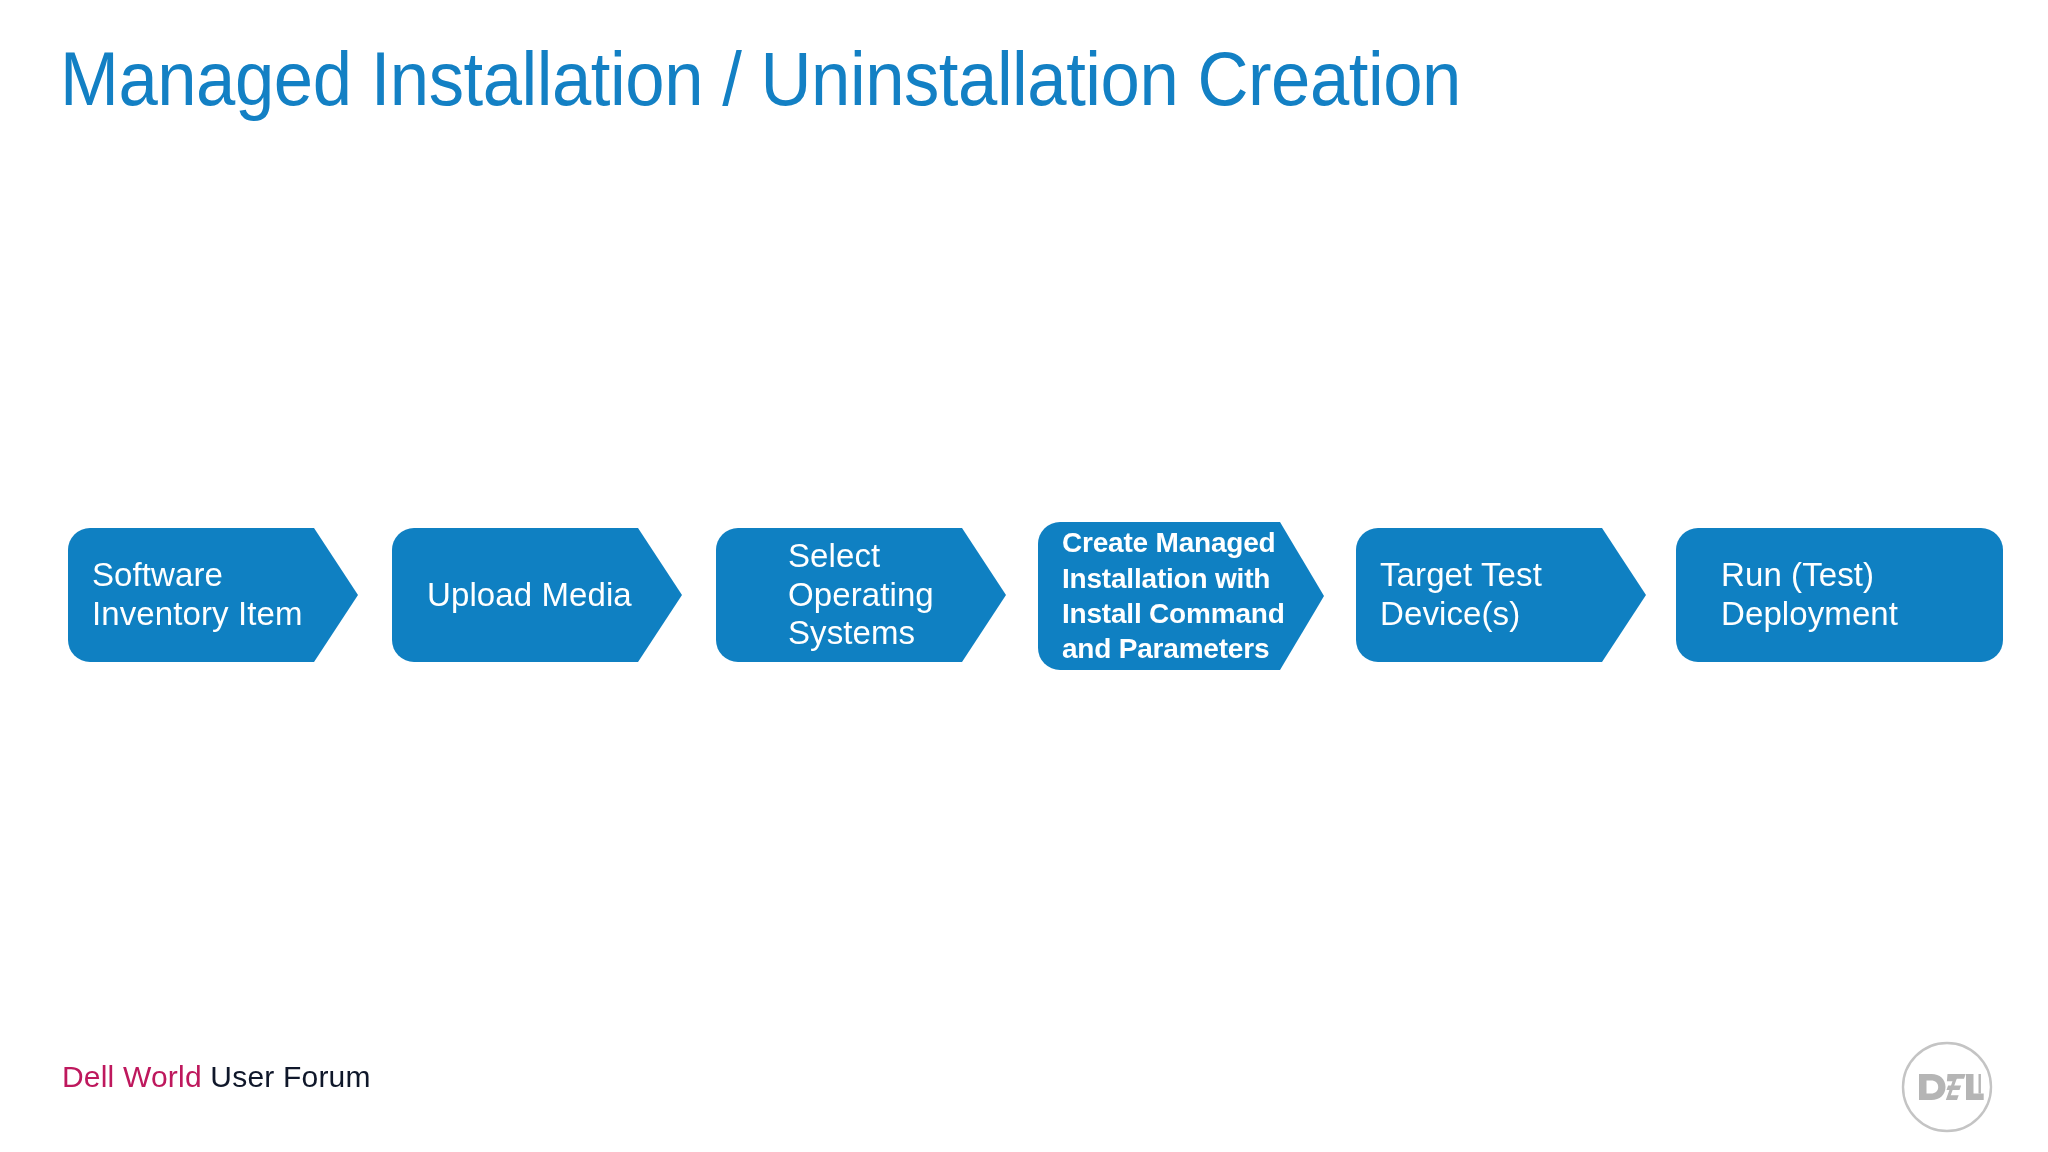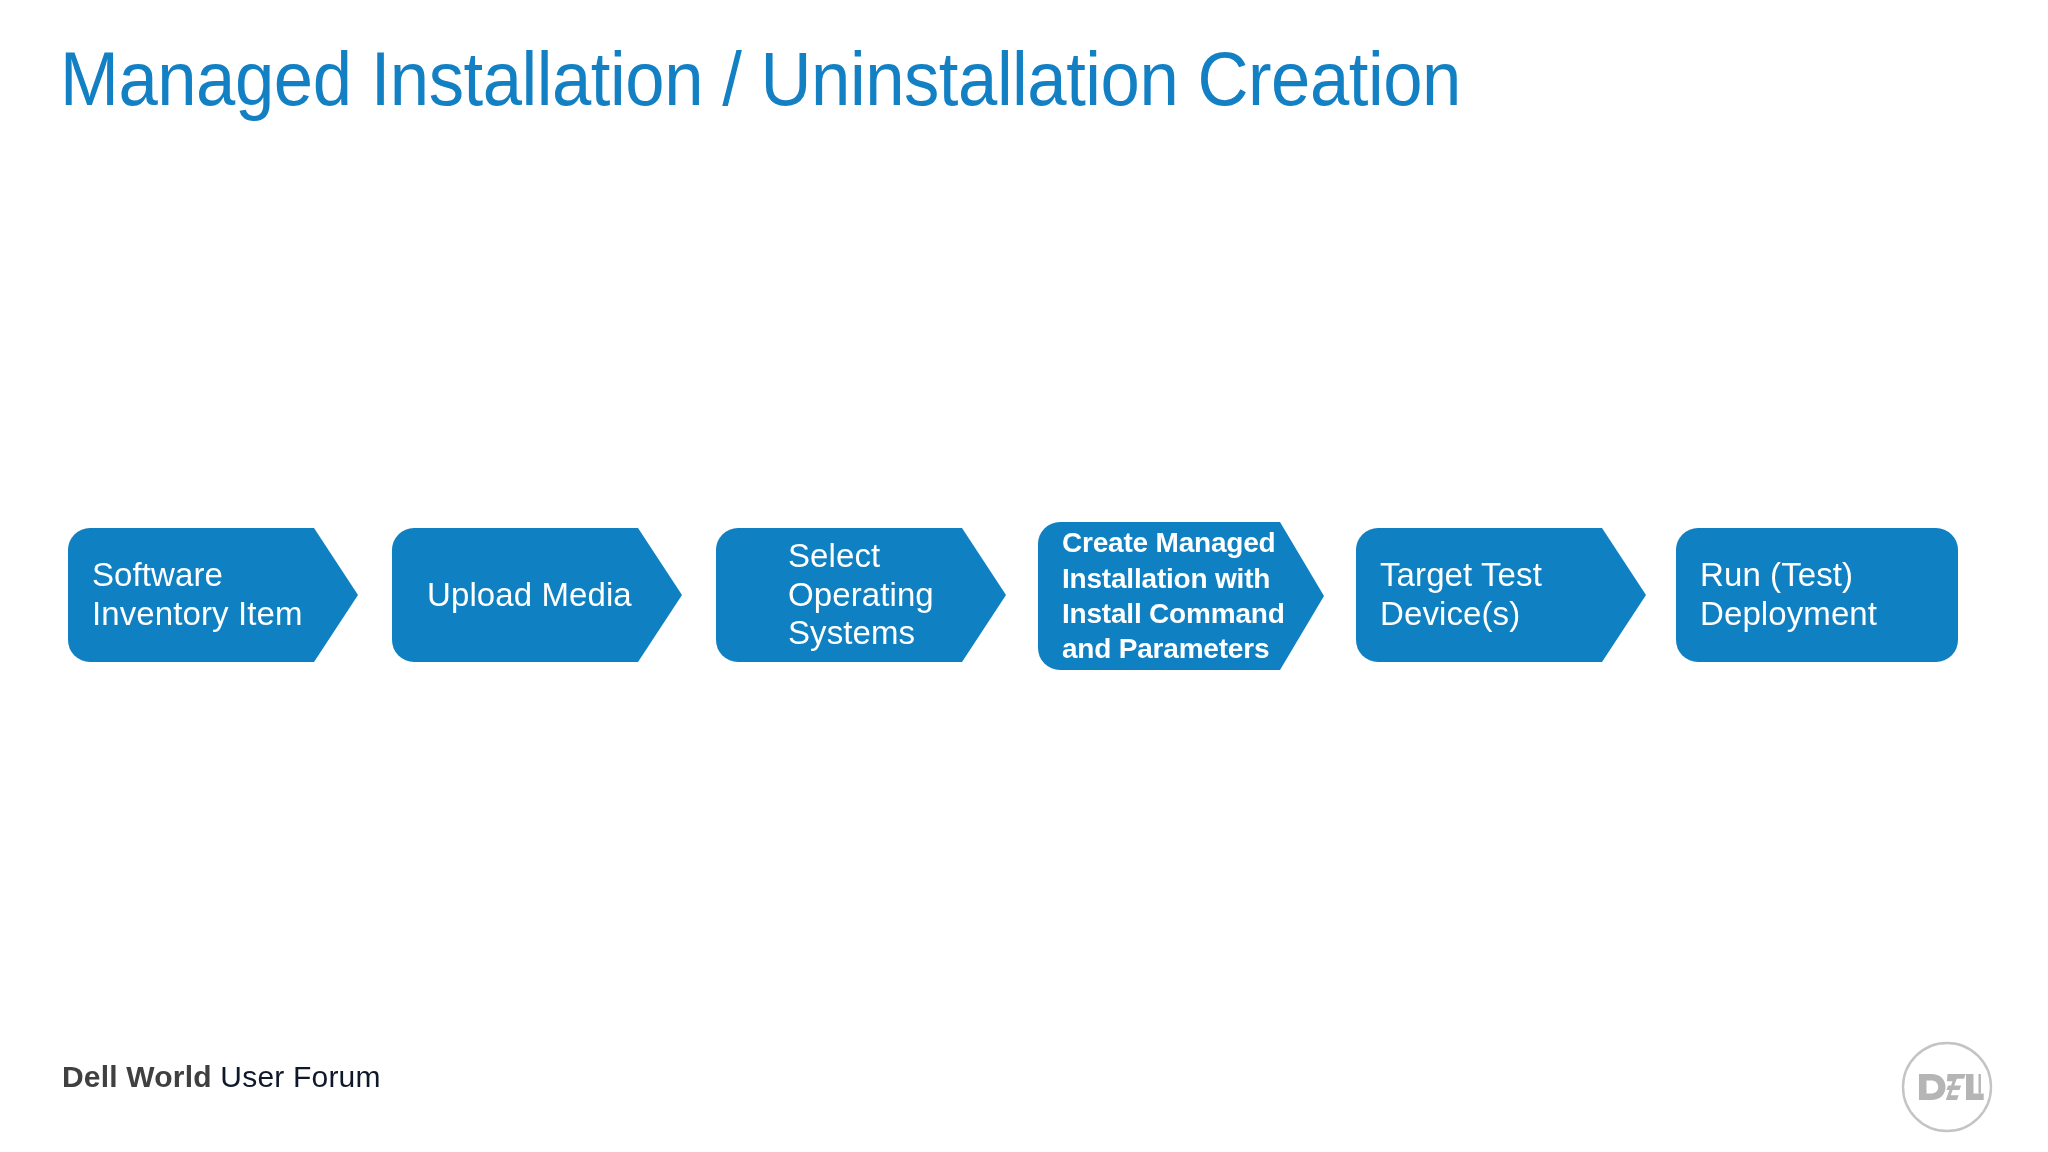--- a/index.html
+++ b/index.html
@@ -108,22 +108,22 @@
     position: absolute;
     left: 62px;
     top: 1060px;
     font-family: "Liberation Sans", sans-serif;
     font-size: 30px;
     color: #8c8c8c;
     letter-spacing: 0.2px;
     white-space: nowrap;
   }
   #footer-brand .strong {
-    font-weight: 700;
-    color: #404040;
+    font-weight: 400;
+    color: #be185d;
   }
   #footer-brand .light {
     font-weight: 400;
     color: #0f172a;
   }
 
   
   #dell-logo {
     position: absolute;
     left: 1900px;
@@ -164,21 +164,21 @@
 Install Command
 and Parameters</span>
   </div>
 
   <div class="chevron arrow" style="left:1356px; top:528px; width:290px; height:134px;">
     <span class="rounder"></span>
     <span class="chevron-label">Target Test
 Device(s)</span>
   </div>
 
-  <div class="chevron rounded" style="left:1676px; top:528px; width:282px; height:134px;">
+  <div class="chevron rounded" style="left:1676px; top:528px; width:327px; height:134px;padding-left:21px;">
     <span class="chevron-label">Run (Test)
 Deployment</span>
   </div>
 
 </div>
 
 <div id="footer-brand">
   <span class="strong">Dell World</span><span class="light"> User Forum</span>
 </div>
 

